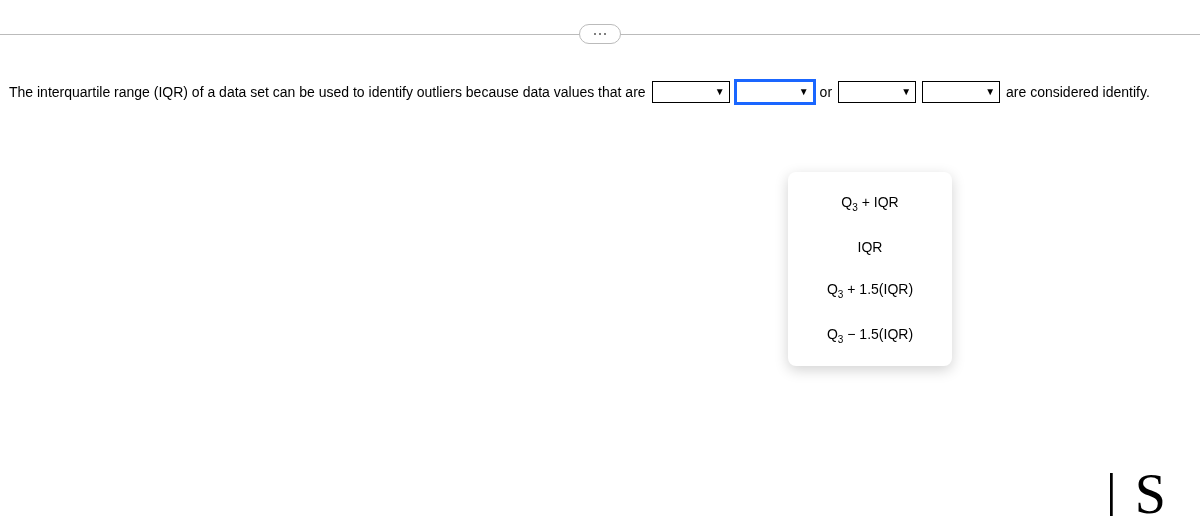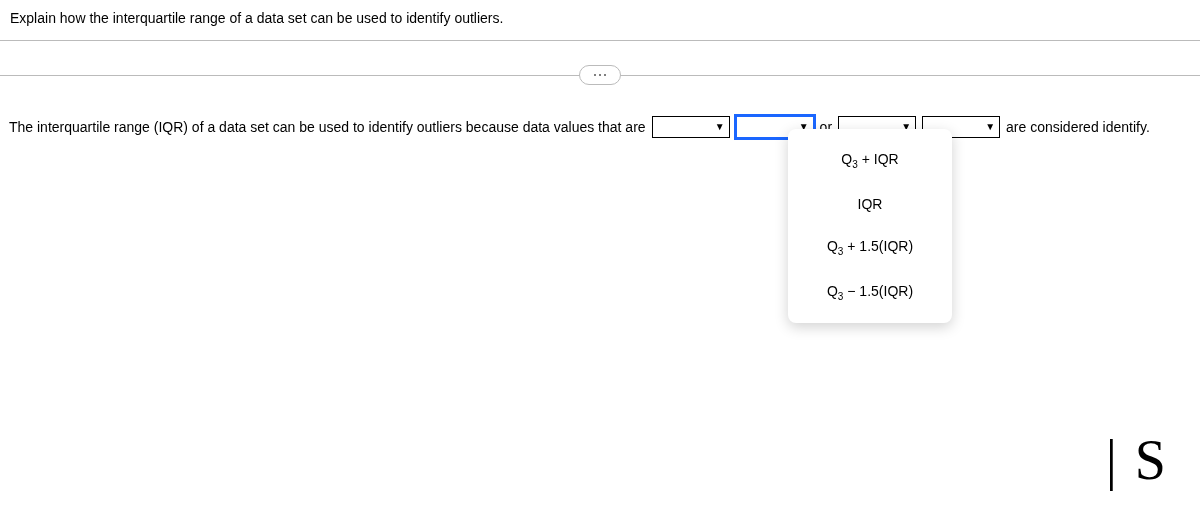--- a/index.html
+++ b/index.html
@@ -19,39 +19,39 @@
       border-radius: 10px;
       background: #fff;
       display: flex;
       align-items: center;
       justify-content: center;
       gap: 3px;
       cursor: pointer;
     }
     .pill-dot { width: 2px; height: 2px; background: #555; border-radius: 50%; }
     .answer-row { display: flex; align-items: center; flex-wrap: nowrap; padding: 0 6px; margin-top: 38px; white-space: nowrap; }
-    .answer-row > span { margin: 6px 3px; }
+    .answer-row > span { margin: 12px 3px; }
     .combo {
       position: relative;
       display: inline-flex;
       align-items: center;
       justify-content: flex-end;
       height: 22px;
       border: 1px solid #000;
       background: #fff;
       margin: 0 3px;
       padding-right: 2px;
       cursor: pointer;
     }
     .combo .arrow { font-size: 10px; line-height: 1; color: #000; margin-right: 2px; }
     .combo.w-med { width: 78px; }
     .combo.active { outline: 2px solid #1a66ff; outline-offset: 0; border-color: #1a66ff; }
     .dropdown {
       position: absolute;
-      top: 129px;
+      top: 138px;
       left: 788px;
       width: 164px;
       background: #fff;
       border-radius: 8px;
       box-shadow: 0 4px 14px rgba(0,0,0,0.18);
       padding: 22px 10px;
       display: flex;
       flex-direction: column;
       gap: 26px;
       align-items: center;
@@ -66,23 +66,20 @@
       font-size: 56px;
       letter-spacing: 2px;
       color: #000;
       pointer-events: none;
     }
   </style>
 </head>
 <body>
 
 <div class="container">
-  <div class="question-row">
-    <span>Explain how the interquartile range of a data set can be used to identify outliers.</span>
-  </div>
 
   <div class="divider-wrap">
     <div class="divider-line"></div>
     <div class="pill">
       <span class="pill-dot"></span>
       <span class="pill-dot"></span>
       <span class="pill-dot"></span>
     </div>
   </div>
 

